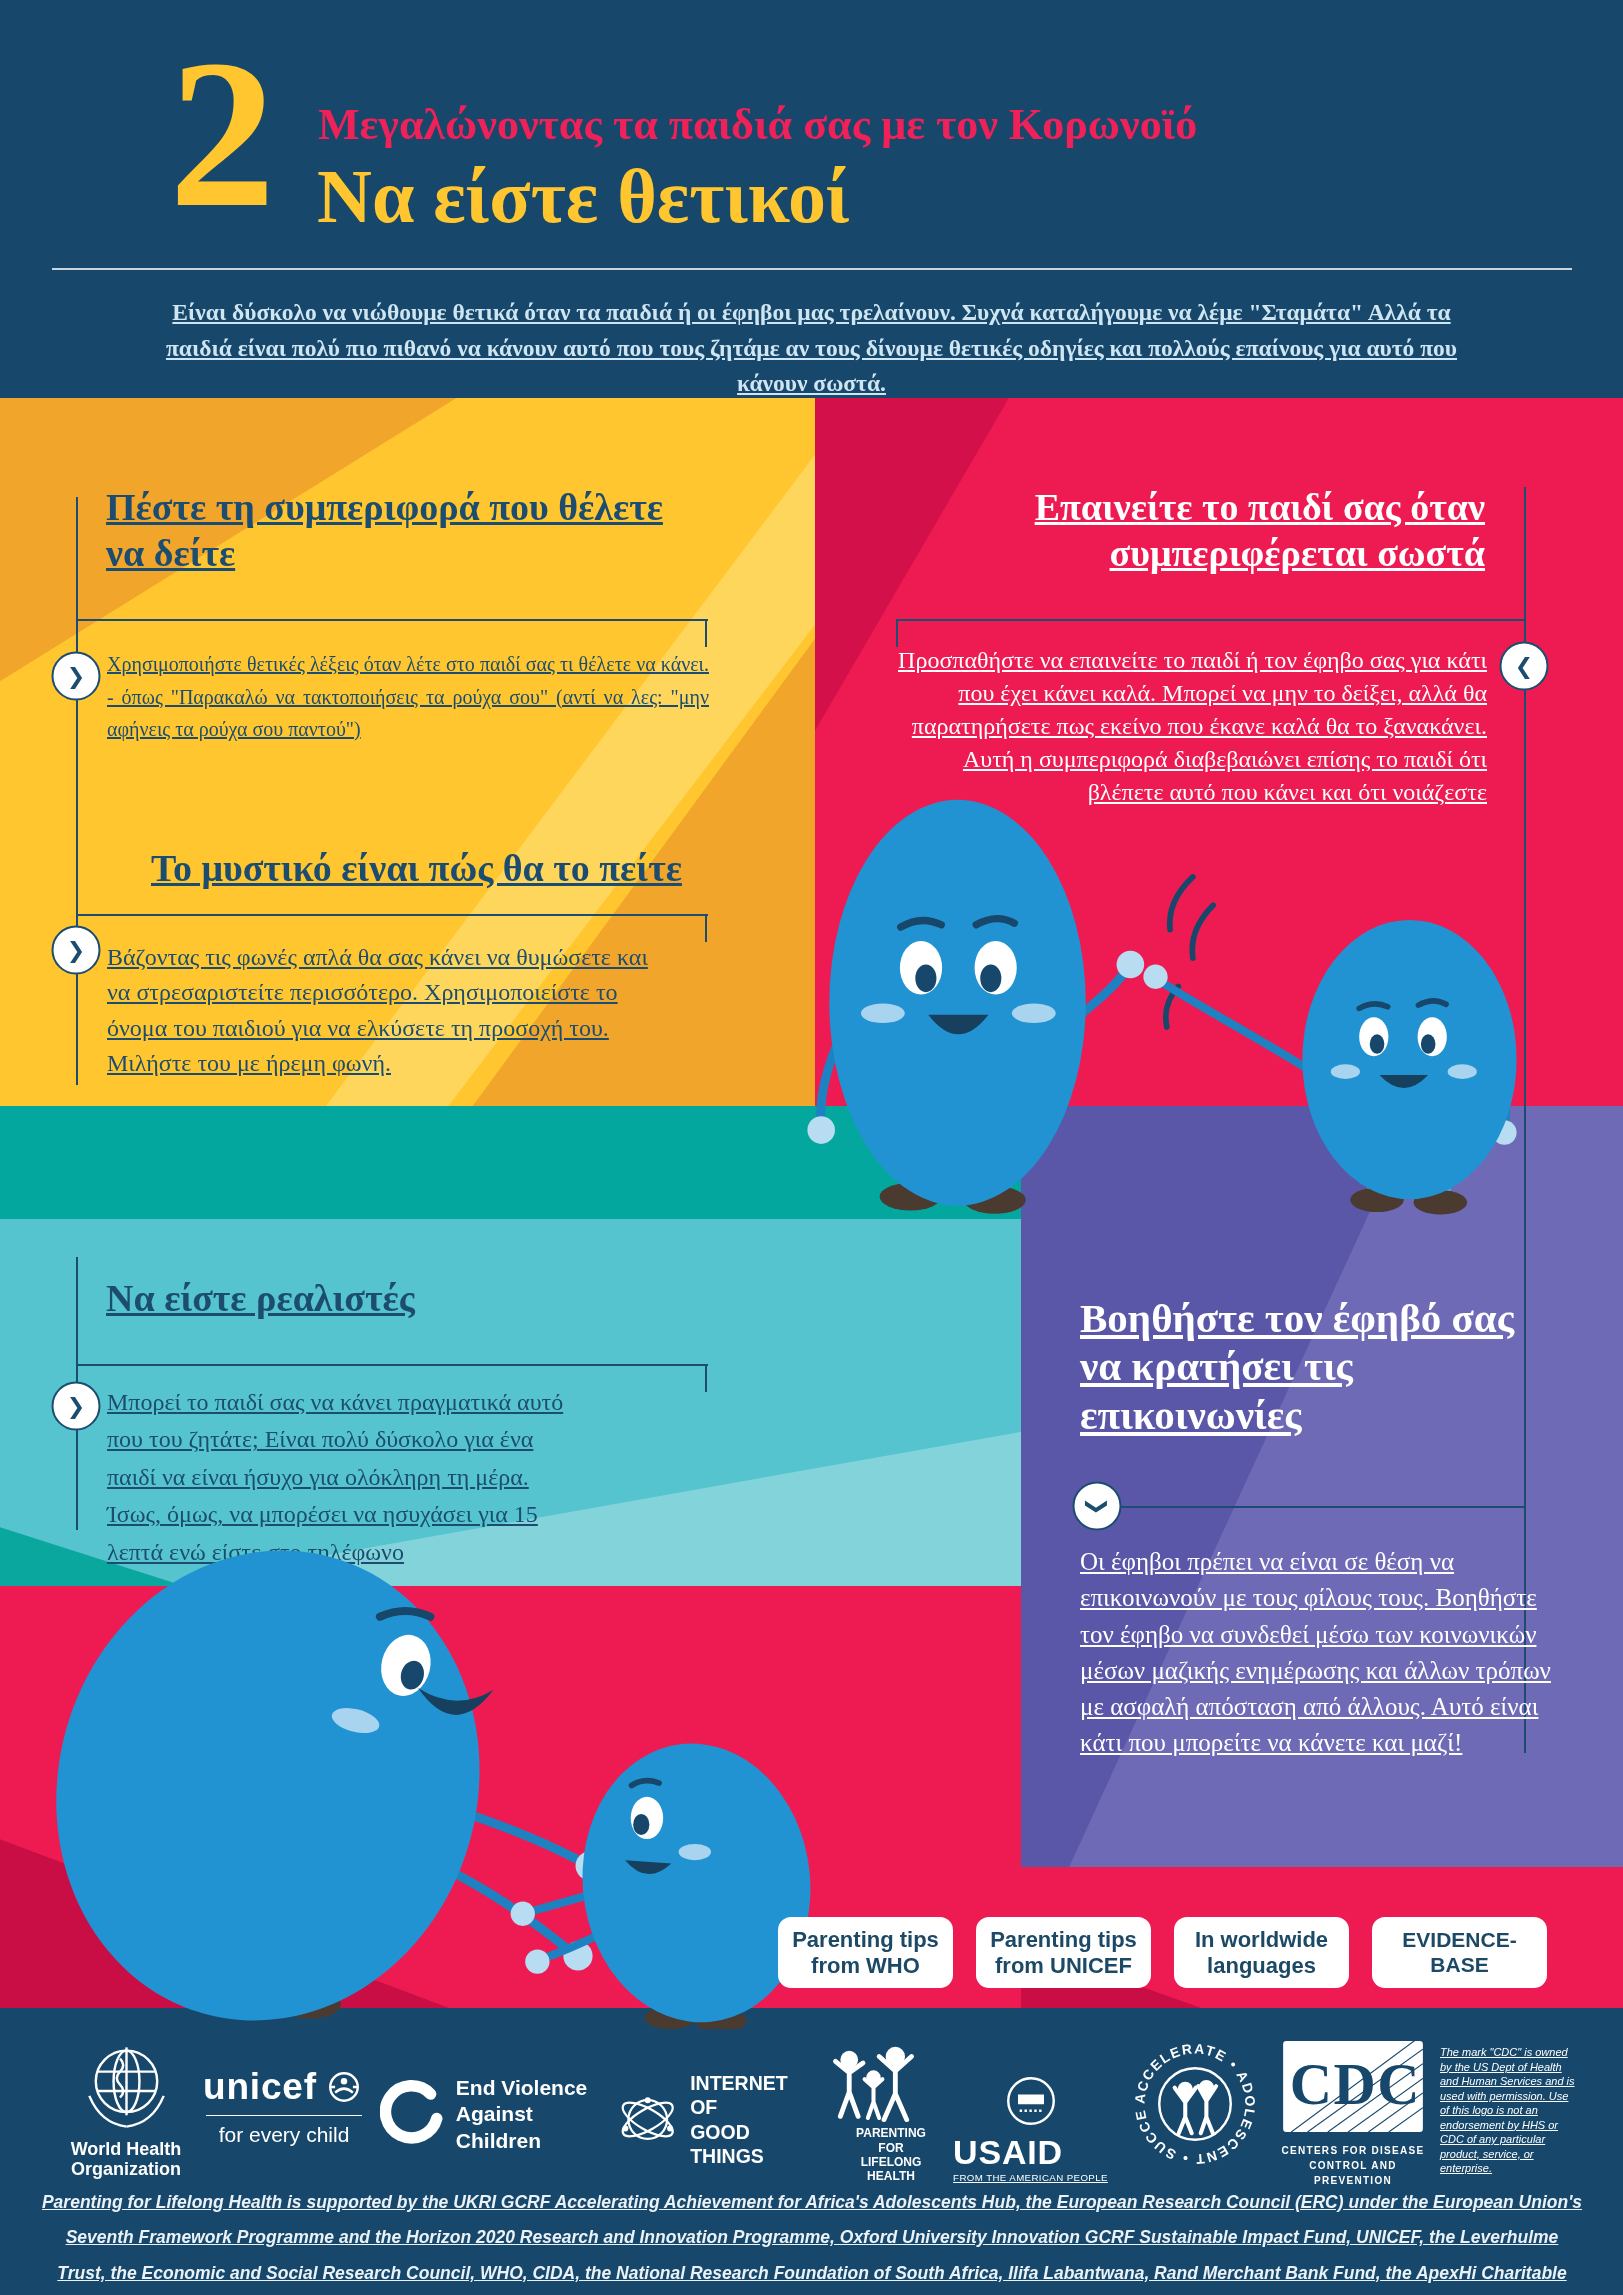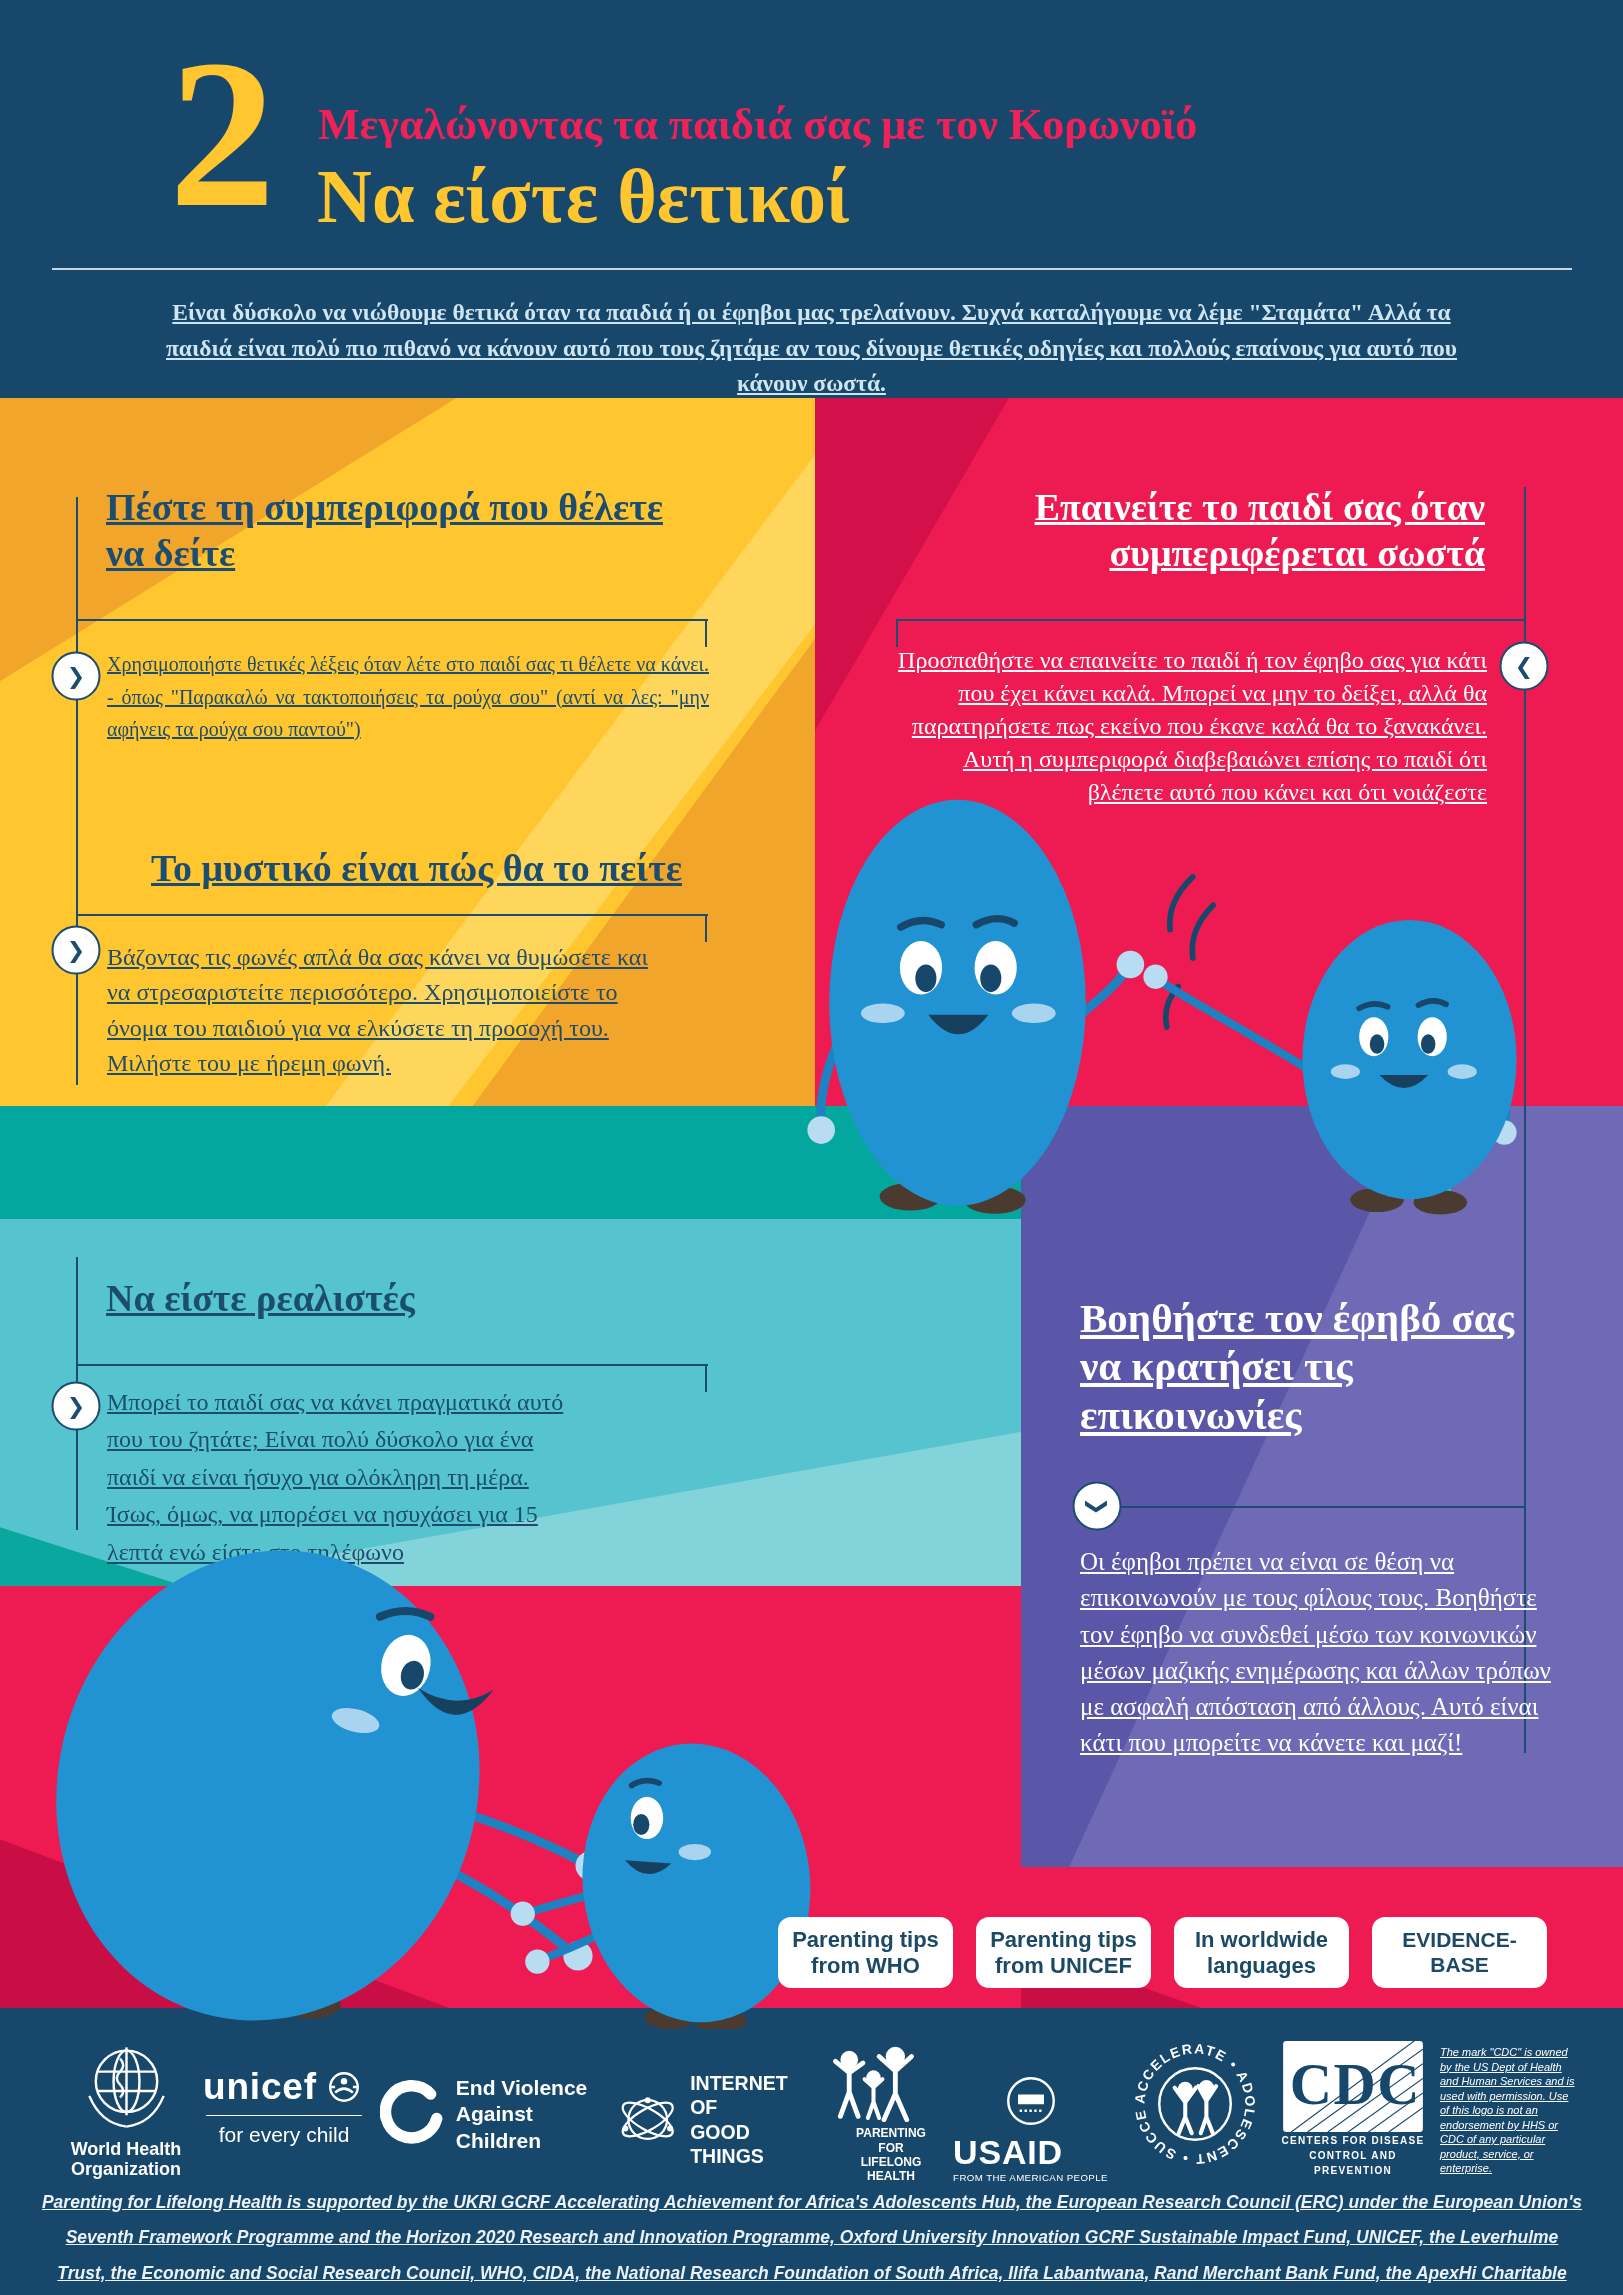--- a/index.html
+++ b/index.html
@@ -286,21 +286,21 @@
   </div>
 
   <div class="logo" style="left:935px;top:2075px;width:191px;display:flex;align-items:center;gap:8px;text-align:left;flex-direction:column;">
     <svg width="52" height="52" viewBox="0 0 64 64">
       <circle class="w" cx="32" cy="32" r="28" stroke-width="4"></circle>
       <rect x="16" y="24" width="32" height="12" fill="#ffffff"></rect>
       <path d="M18,44 h28" stroke="#ffffff" stroke-width="3" stroke-dasharray="3 3"></path>
     </svg>
     <div>
       <div style="font-size:34px;font-weight:bold;letter-spacing:0.8px;line-height:1;">USAID</div>
-      <div style="font-size:9.7px;letter-spacing:0.4px;margin-top:3.2px;">FROM THE AMERICAN PEOPLE</div>
+      <div style="font-size:9.7px;letter-spacing:0.4px;margin-top:3.2px;text-decoration:underline;">FROM THE AMERICAN PEOPLE</div>
     </div>
   </div>
 
   <div class="logo" style="left:1130px;top:2039px;width:130px;">
     <svg width="130" height="130" viewBox="0 0 160 160">
       <defs>
           <path id="accel-ring" d="M80,80 m-62,0 a62,62 0 1,1 124,0 a62,62 0 1,1 -124,0"></path>
         </defs>
       <circle class="w" cx="80" cy="80" r="44" stroke-width="2"></circle>
       <text style="font-family:'Liberation Sans',sans-serif;font-size:17px;font-weight:bold;fill:#ffffff;letter-spacing:2px;">
@@ -321,21 +321,21 @@
       <g stroke="#17486B" stroke-width="1.4">
         <line x1="30" y1="112" x2="172" y2="10"></line>
           <line x1="55" y1="112" x2="172" y2="28"></line>
         <line x1="80" y1="112" x2="172" y2="46"></line>
           <line x1="105" y1="112" x2="172" y2="64"></line>
         <line x1="130" y1="112" x2="172" y2="82"></line>
           <line x1="10" y1="112" x2="172" y2="-8"></line>
       </g>
       <text x="8" y="78" style="font-family:'Liberation Serif',serif;font-weight:bold;font-size:72px;fill:#17486B;letter-spacing:2px;">CDC</text>
     </svg>
-    <div style="font-size:10px;letter-spacing:1.3px;line-height:1.5;margin-top:1px;font-weight:bold;">
+    <div style="font-size:10px;letter-spacing:1.3px;line-height:1.5;margin-top:11px;font-weight:bold;">
       <div>CENTERS FOR DISEASE</div>
       <div>CONTROL AND PREVENTION</div>
     </div>
   </div>
 
   <p class="abs" style="left:1440px;top:2045px;width:138px;font-size:11px;line-height:1.32;color:#ffffff;
             font-style:italic;font-family:'Liberation Sans',sans-serif;text-align:left;">The mark "CDC" is owned by the US Dept of Health and Human Services and is used with permission. Use of this logo is not an endorsement by HHS or CDC of any particular product, service, or enterprise.</p>
 
   <p class="abs" style="left:41px;top:2185px;width:1542px;text-align:center;font-style:italic;font-weight:700;
             font-size:17.5px;line-height:2.02;color:#EAF2F7;font-family:'Liberation Sans',sans-serif;">Parenting for Lifelong Health is supported by the UKRI GCRF Accelerating Achievement for Africa's Adolescents Hub, the European Research Council (ERC) under the European Union's Seventh Framework Programme and the Horizon 2020 Research and Innovation Programme, Oxford University Innovation GCRF Sustainable Impact Fund, UNICEF, the Leverhulme Trust, the Economic and Social Research Council, WHO, CIDA, the National Research Foundation of South Africa, Ilifa Labantwana, Rand Merchant Bank Fund, the ApexHi Charitable Trust, the John Fell Fund, the Evaluation Fund, the UBS Optimus Foundation, USAID-PEPFAR, the Wellcome Trust, Grand Challenges Canada and Wellspring Advisors.</p>

